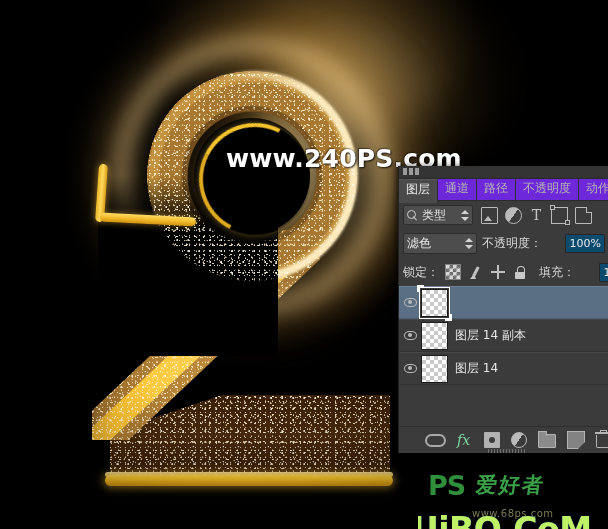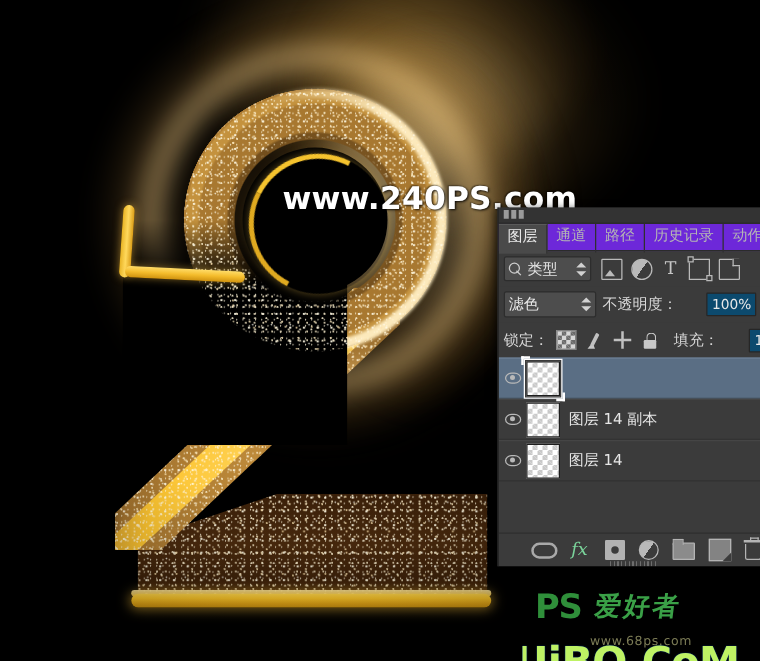--- a/index.html
+++ b/index.html
@@ -319,21 +319,21 @@
           <i></i>
           <i></i>
           <i></i>
         </div>
     </div>
 
     <div class="p-tabs">
       <div class="p-tab active"><span>图层</span></div>
       <div class="p-tab"><span>通道</span></div>
       <div class="p-tab"><span>路径</span></div>
-      <div class="p-tab"><span>历史记录</span></div>
+      <div class="p-tab"><span>不透明度</span></div>
       <div class="p-tab"><span>动作</span></div>
     </div>
 
     <div class="p-filter">
       <div class="f-combo">
         <span class="mag"></span>
         <span class="lbl">类型</span>
         <span class="arrows"></span>
       </div>
       <div class="ficons">

